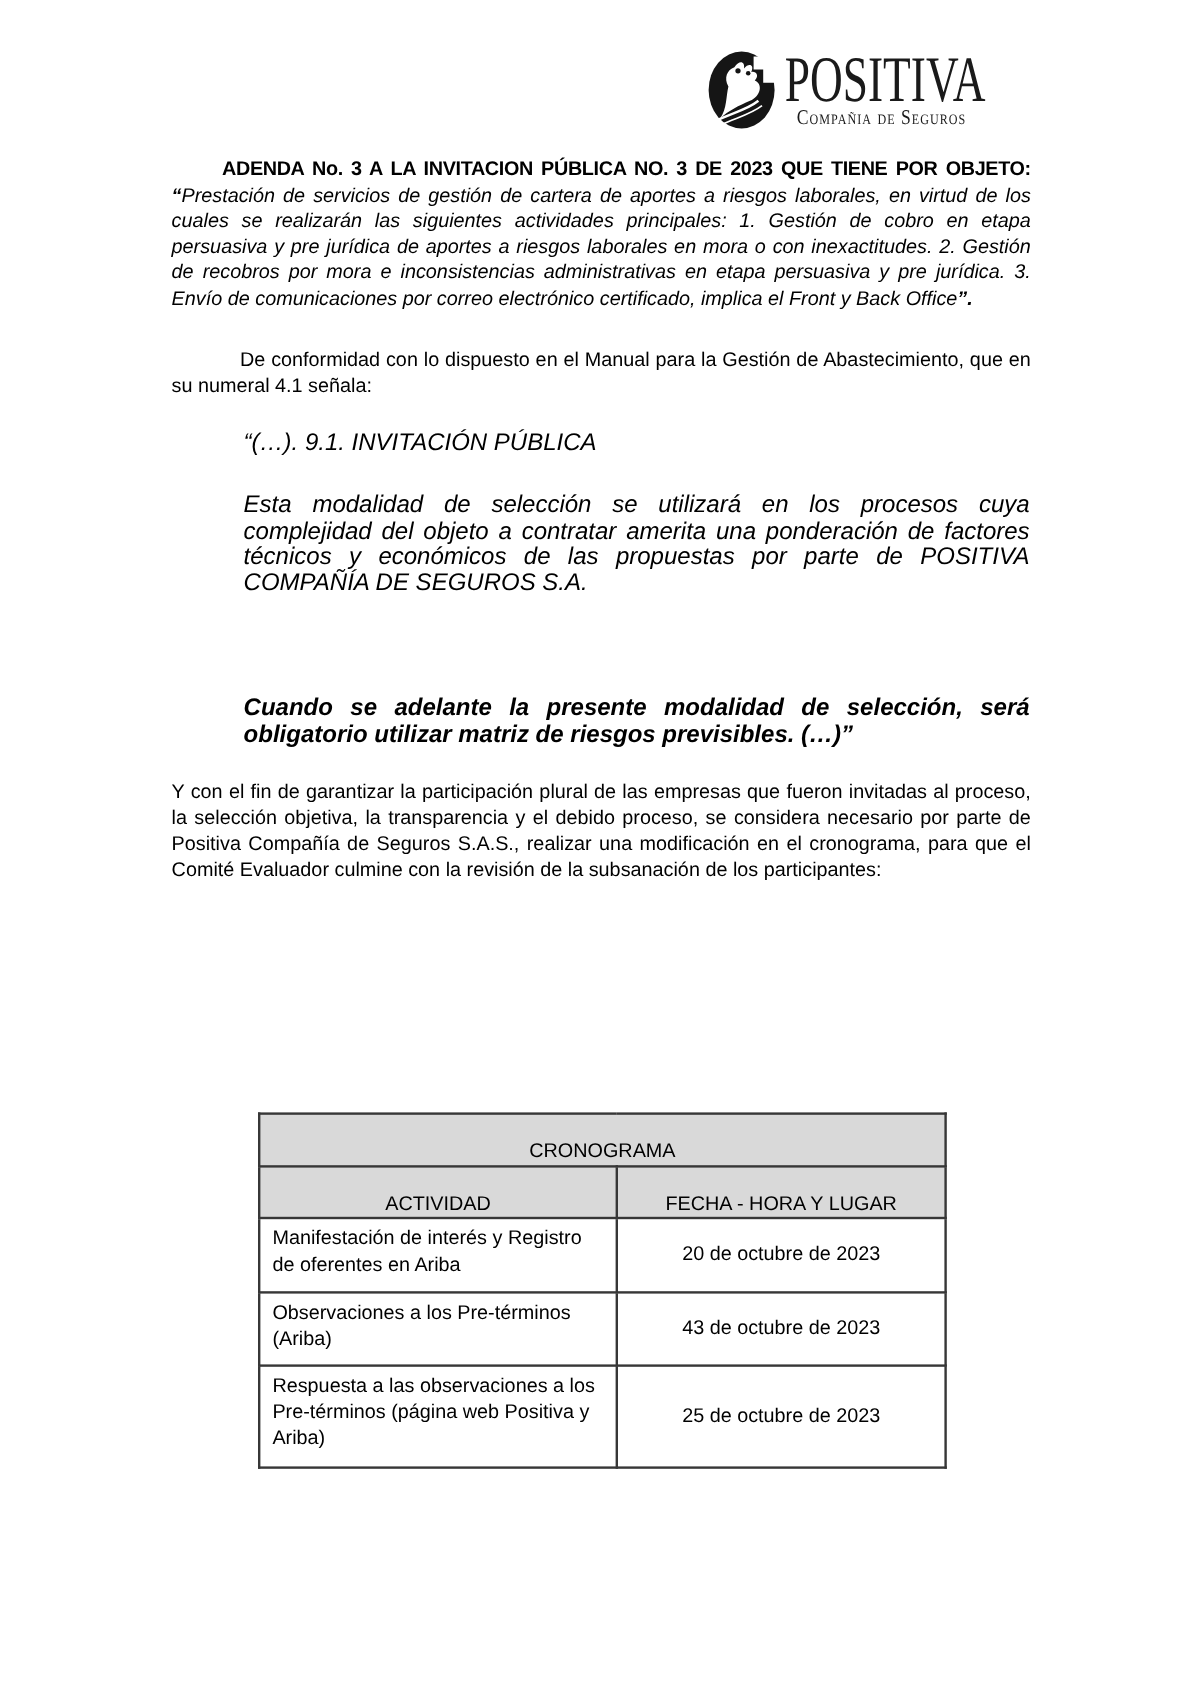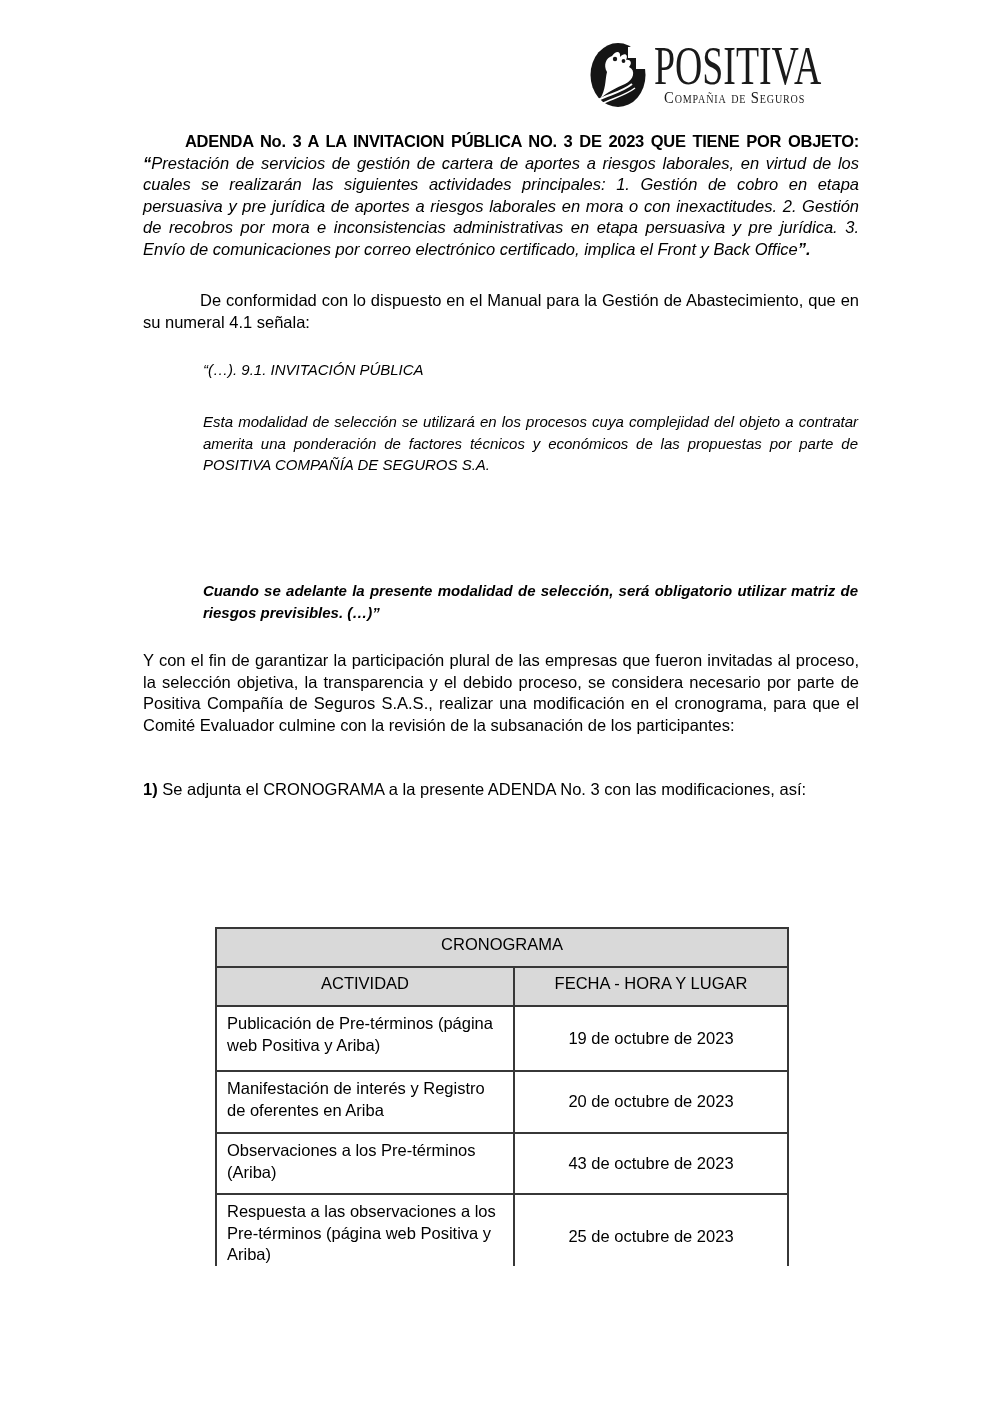--- a/index.html
+++ b/index.html
@@ -32,21 +32,21 @@
     white-space:nowrap;
   }
   
   .para {
     position:absolute; left:143px; width:716px;
     font-size:16.5px; line-height:21.5px;
     text-align:justify;
   }
   .quote {
     position:absolute; left:203px; width:655px;
-    font-size:15px; line-height:21.5px;
+    font-size:20px; line-height:21.5px;
     font-style:italic; text-align:justify;
   }
   #p1 { top:131px; }
   #p1 .lead { font-weight:bold; letter-spacing:-0.3px;margin-left:42px; }
   #p1 .qmark { font-weight:bold; font-style:italic; }
   #p1 .qbody { font-style:italic; }
   #p2 { top:290px; text-indent:57px; }
   #q1 { top:359px; }
   #q2 { top:411px; }
   #q3 { top:509px; }
@@ -61,21 +61,21 @@
     border-collapse:collapse; table-layout:fixed;
     width:572px;
     font-size:16.5px; line-height:21.5px;
   }
   .tbl td {
     border:2px solid #373737;
   }
   .t-title, .t-head {
     background:#d9d9d9;
     text-align:center; vertical-align:top;
-    padding-top:5px;
+    padding-top:20px;
   }
   .t-title { height:39px; }
   .t-head  { height:39px; }
   .t-act {
     text-align:left; vertical-align:top;
     padding:6px 12px 6px 10px;
   }
   .t-date {
     text-align:center; vertical-align:middle;
     padding:0 6px;
@@ -112,39 +112,34 @@
   <p class="para" id="p1"><span class="lead">ADENDA No. 3 A LA INVITACION PÚBLICA NO. 3 DE 2023 QUE TIENE POR OBJETO:</span> <span class="qmark">“</span><span class="qbody">Prestación de servicios de gestión de cartera de aportes a riesgos laborales, en virtud de los cuales se realizarán las siguientes actividades principales: 1. Gestión de cobro en etapa persuasiva y pre jurídica de aportes a riesgos laborales en mora o con inexactitudes. 2. Gestión de recobros por mora e inconsistencias administrativas en etapa persuasiva y pre jurídica. 3. Envío de comunicaciones por correo electrónico certificado, implica el Front y Back Office</span><span class="qmark">”.</span></p>
 
   <p class="para" id="p2">De conformidad con lo dispuesto en el Manual para la Gestión de Abastecimiento, que en su numeral 4.1 señala:</p>
 
   <p class="quote" id="q1">“(…). 9.1. INVITACIÓN PÚBLICA</p>
   <p class="quote" id="q2">Esta modalidad de selección se utilizará en los procesos cuya complejidad del objeto a contratar amerita una ponderación de factores técnicos y económicos de las propuestas por parte de POSITIVA COMPAÑÍA DE SEGUROS S.A.</p>
   <p class="quote" id="q4">Cuando se adelante la presente modalidad de selección, será obligatorio utilizar matriz de riesgos previsibles. (…)”</p>
 
   <p class="para" id="p5">Y con el fin de garantizar la participación plural de las empresas que fueron invitadas al proceso, la selección objetiva, la transparencia y el debido proceso, se considera necesario por parte de Positiva Compañía de Seguros S.A.S., realizar una modificación en el cronograma, para que el Comité Evaluador culmine con la revisión de la subsanación de los participantes:</p>
 
-  <p class="para" id="p6"><span class="item-label">1)</span> <span>Se adjunta el CRONOGRAMA a la presente ADENDA No. 3 con las modificaciones, así:</span></p>
 
 
   <table class="tbl">
     <colgroup>
         <col class="col-act">
         <col class="col-date">
       </colgroup>
     <tbody>
       <tr>
         <td class="t-title" colspan="2">CRONOGRAMA</td>
       </tr>
       <tr>
         <td class="t-head">ACTIVIDAD</td>
         <td class="t-head">FECHA - HORA Y LUGAR</td>
-      </tr>
-      <tr style="height:65px;">
-        <td class="t-act">Publicación de Pre-términos (página web Positiva y Ariba)</td>
-        <td class="t-date">19 de octubre de 2023</td>
       </tr>
       <tr style="height:62px;">
         <td class="t-act">Manifestación de interés y Registro de oferentes en Ariba</td>
         <td class="t-date">20 de octubre de 2023</td>
       </tr>
       <tr style="height:61px;">
         <td class="t-act">Observaciones a los Pre-términos (Ariba)</td>
         <td class="t-date">43 de octubre de 2023</td>
       </tr>
       <tr style="height:85px;padding-left:48px;">

